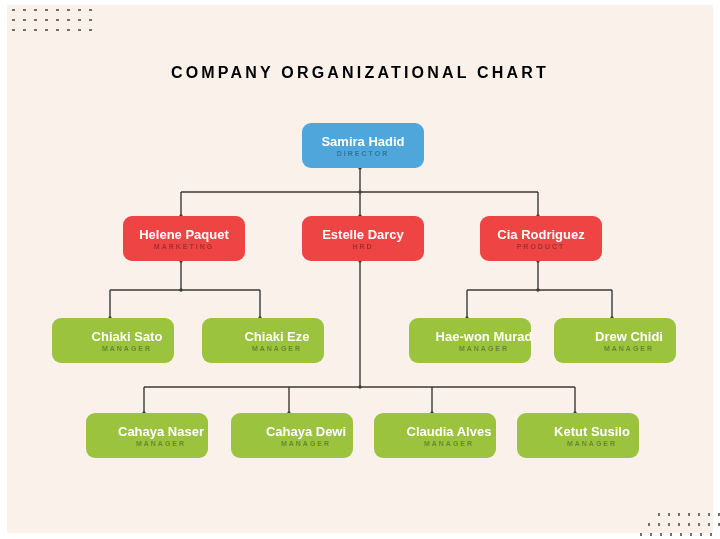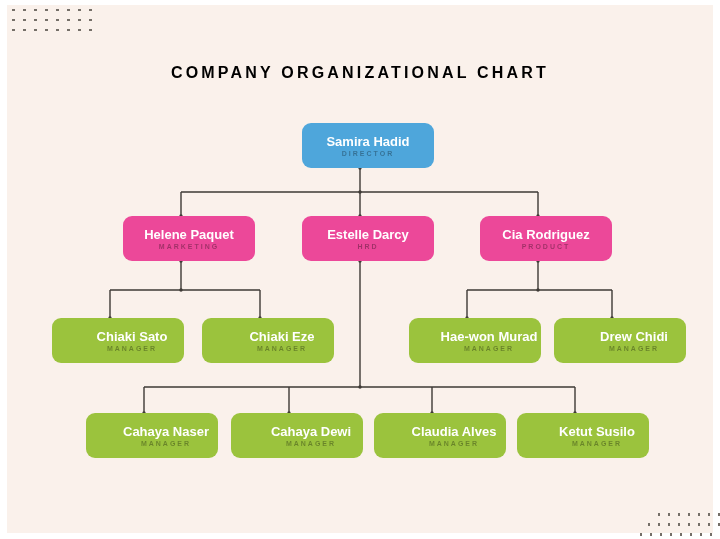--- a/index.html
+++ b/index.html
@@ -20,28 +20,28 @@
     position:absolute;
     background-image:radial-gradient(circle,#756F68 1.2px, rgba(0,0,0,0) 1.45px);
   }
   .dots.tl{left:8px;top:5px;width:88px;height:30px;background-size:11px 10px;}
   .dots.br{height:9px;background-size:10px 9px;}
   .dots.br.r1{left:654px;top:510px;width:70px;}
   .dots.br.r2{left:644px;top:520px;width:80px;}
   .dots.br.r3{left:636px;top:530px;width:80px;}
   svg.connectors{position:absolute;left:0;top:0;pointer-events:none;}
   .node{
-    position:absolute;width:132px;height:45px;border-radius:9px;
+    position:absolute;width:122px;height:45px;border-radius:9px;
     display:flex;flex-direction:column;align-items:center;justify-content:center;
     gap:1px;box-sizing:border-box;
   }
   .node .name{color:#FFFFFF;font-weight:bold;font-size:13px;line-height:14px;white-space:nowrap;}
   .node .role{font-size:7px;font-weight:bold;letter-spacing:2px;color:rgba(0,0,0,0.32);white-space:nowrap;}
   .node.blue{background:#4EA6DB;}
-  .node.orange{background:#ec4899;}
+  .node.orange{background:#ef4444;}
   .node.green{background:#9BC33D;padding-left:28px;}
 </style>
 </head>
 <body>
 
 <div class="canvas"></div>
 
 <div class="dots tl"></div>
 <div class="dots br r1"></div>
 <div class="dots br r2"></div>

